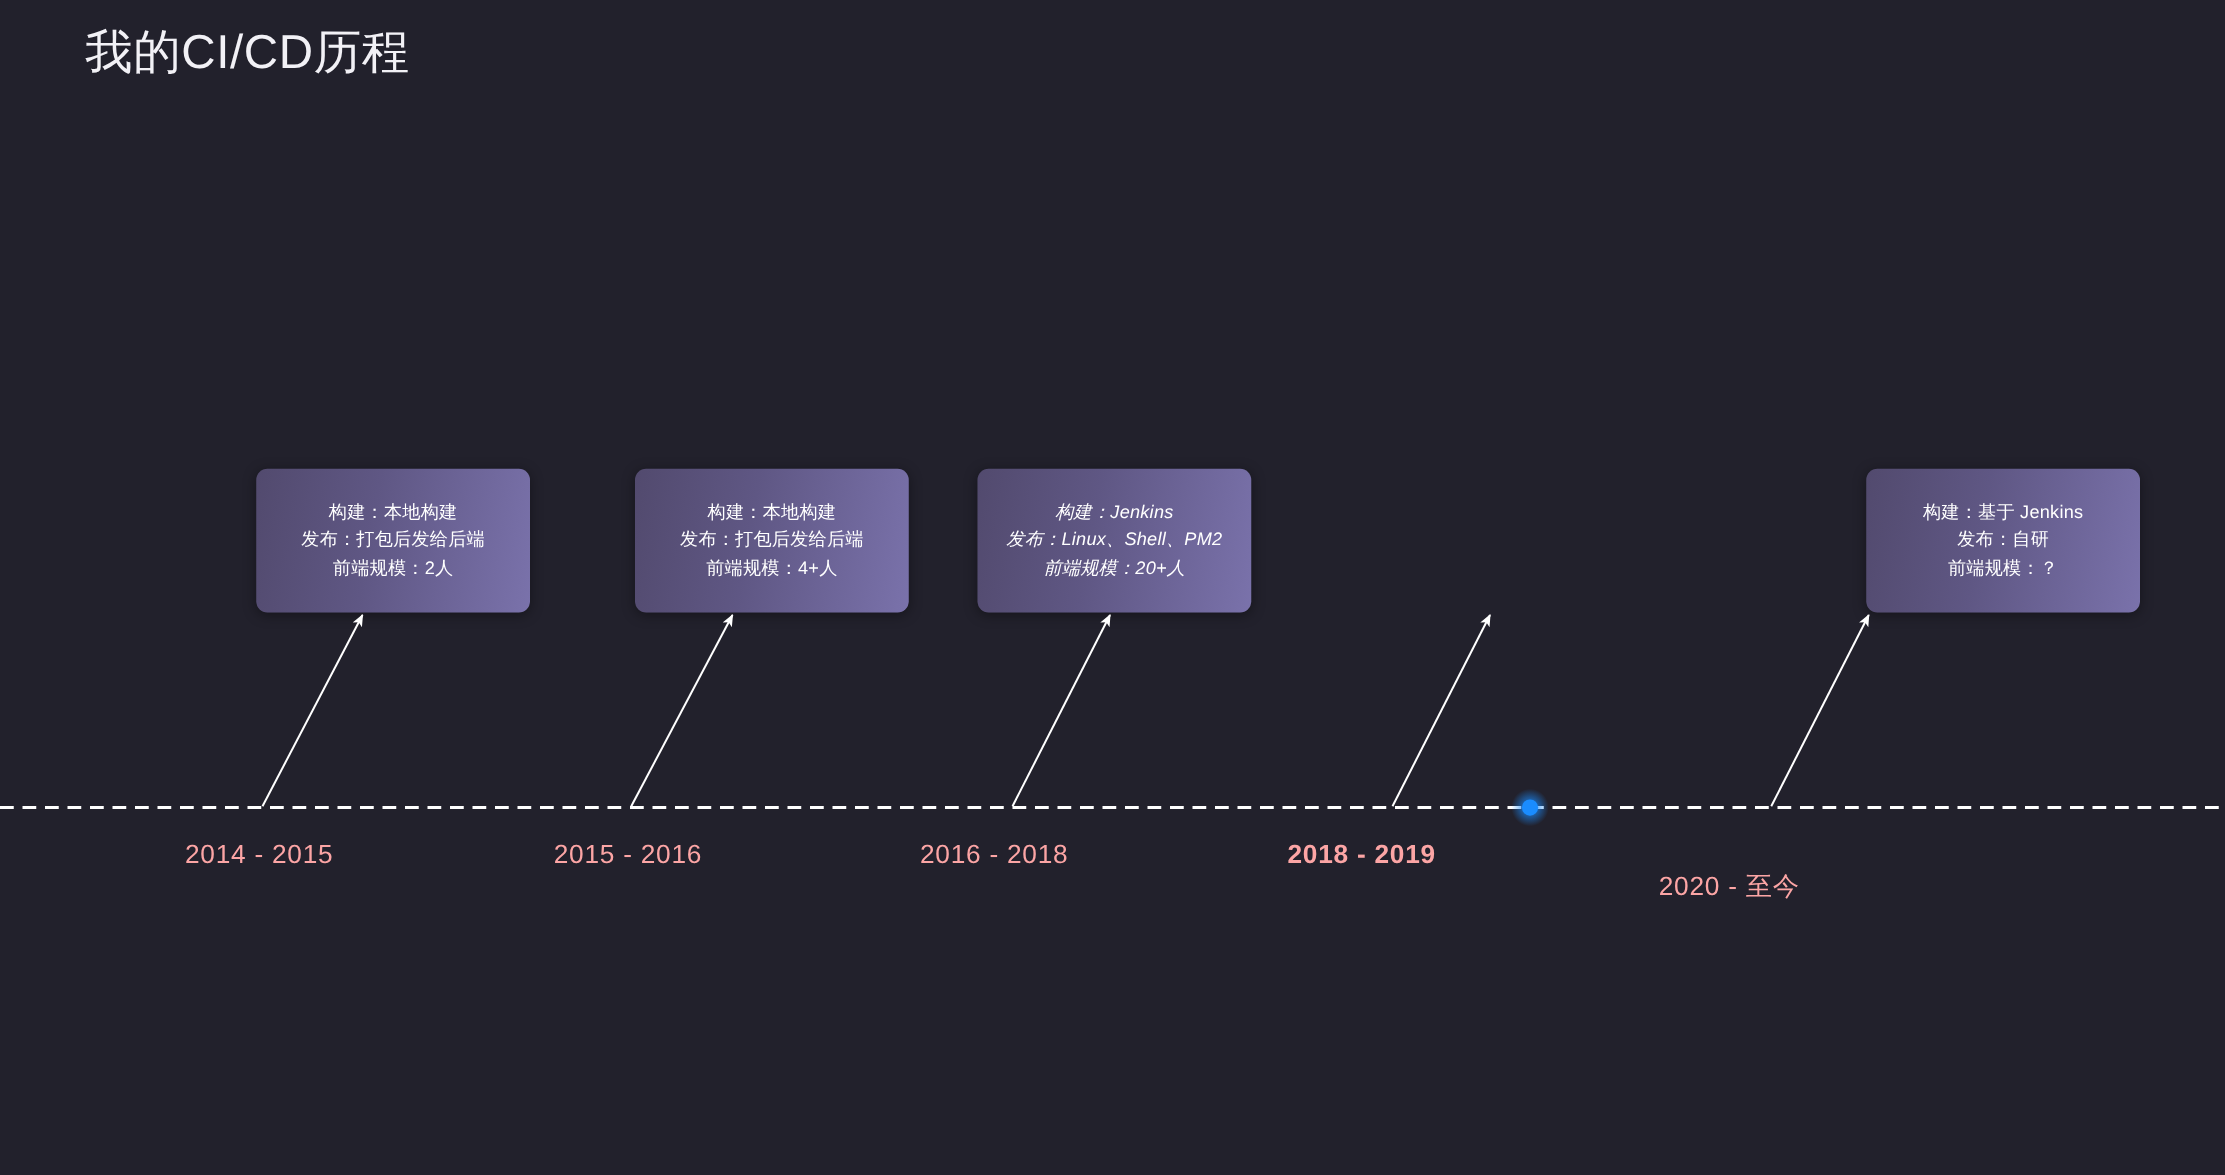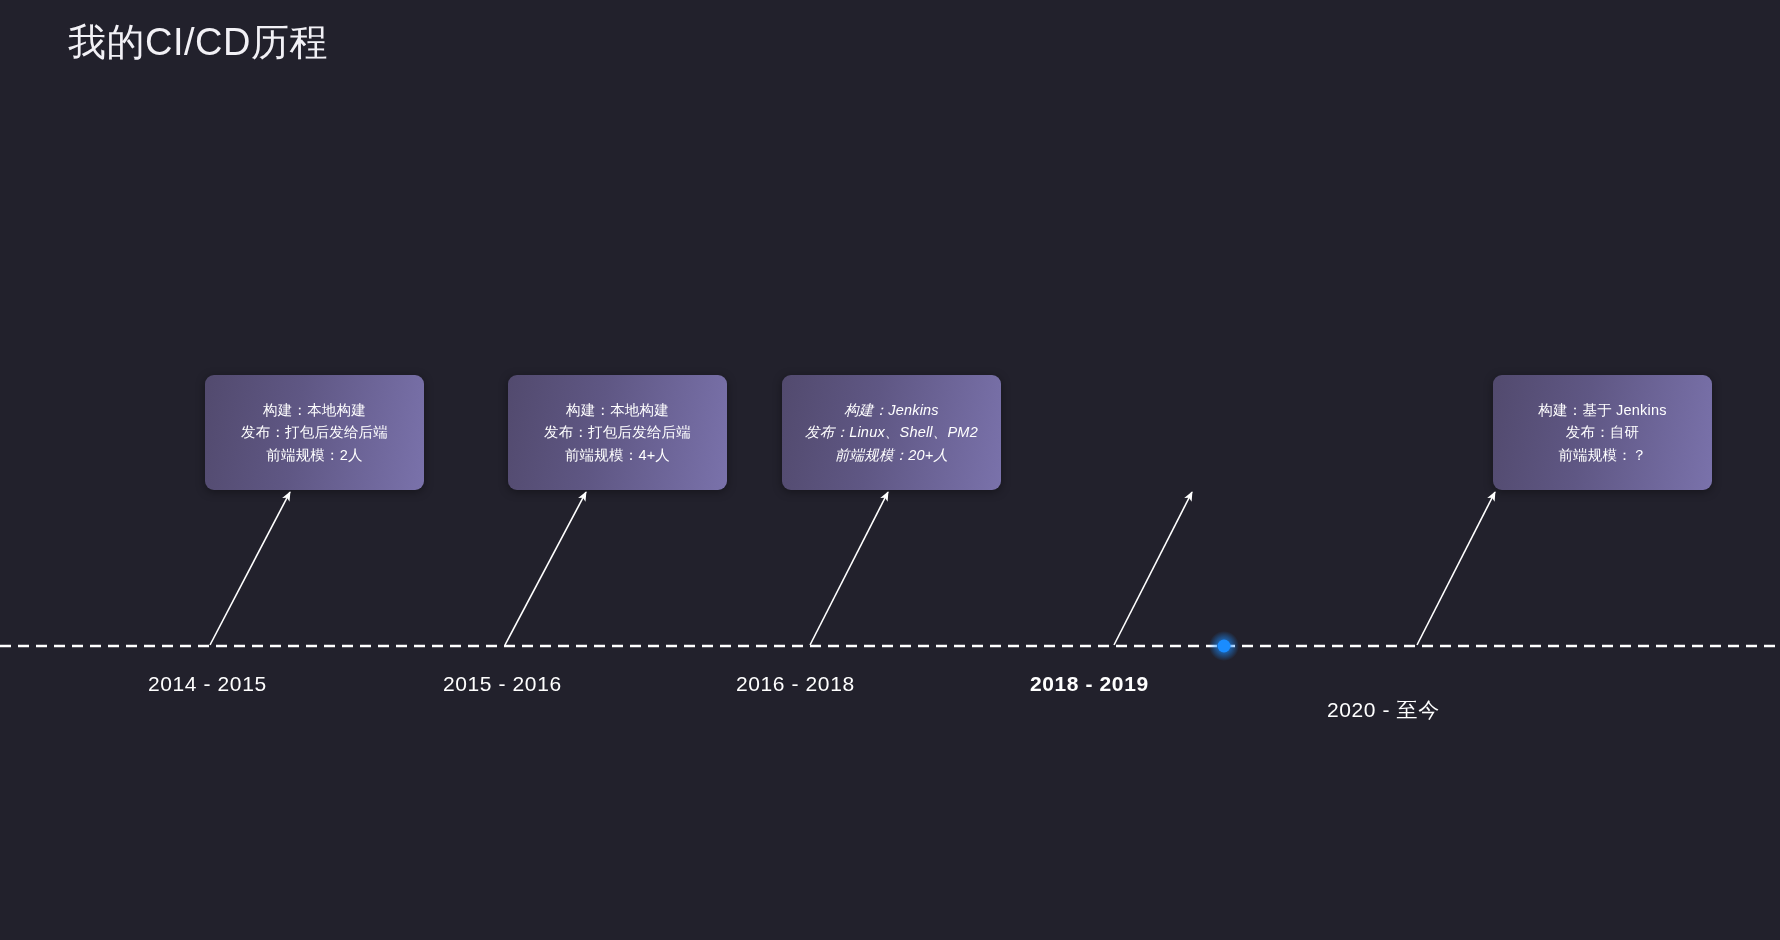--- a/index.html
+++ b/index.html
@@ -66,21 +66,21 @@
     text-align: center;
     letter-spacing: 0.2px;
   }
 
   
   .era-label {
     position: absolute;
     top: 669px;
     font-size: 21px;
     line-height: 30px;
-    color: #ffffff;
+    color: #fca5a5;
     white-space: nowrap;
     letter-spacing: 0.6px;
   }
 </style>
 </head>
 <body>
 
 <div id="stage">
 
   <div id="page-title">我的CI/CD历程</div>

